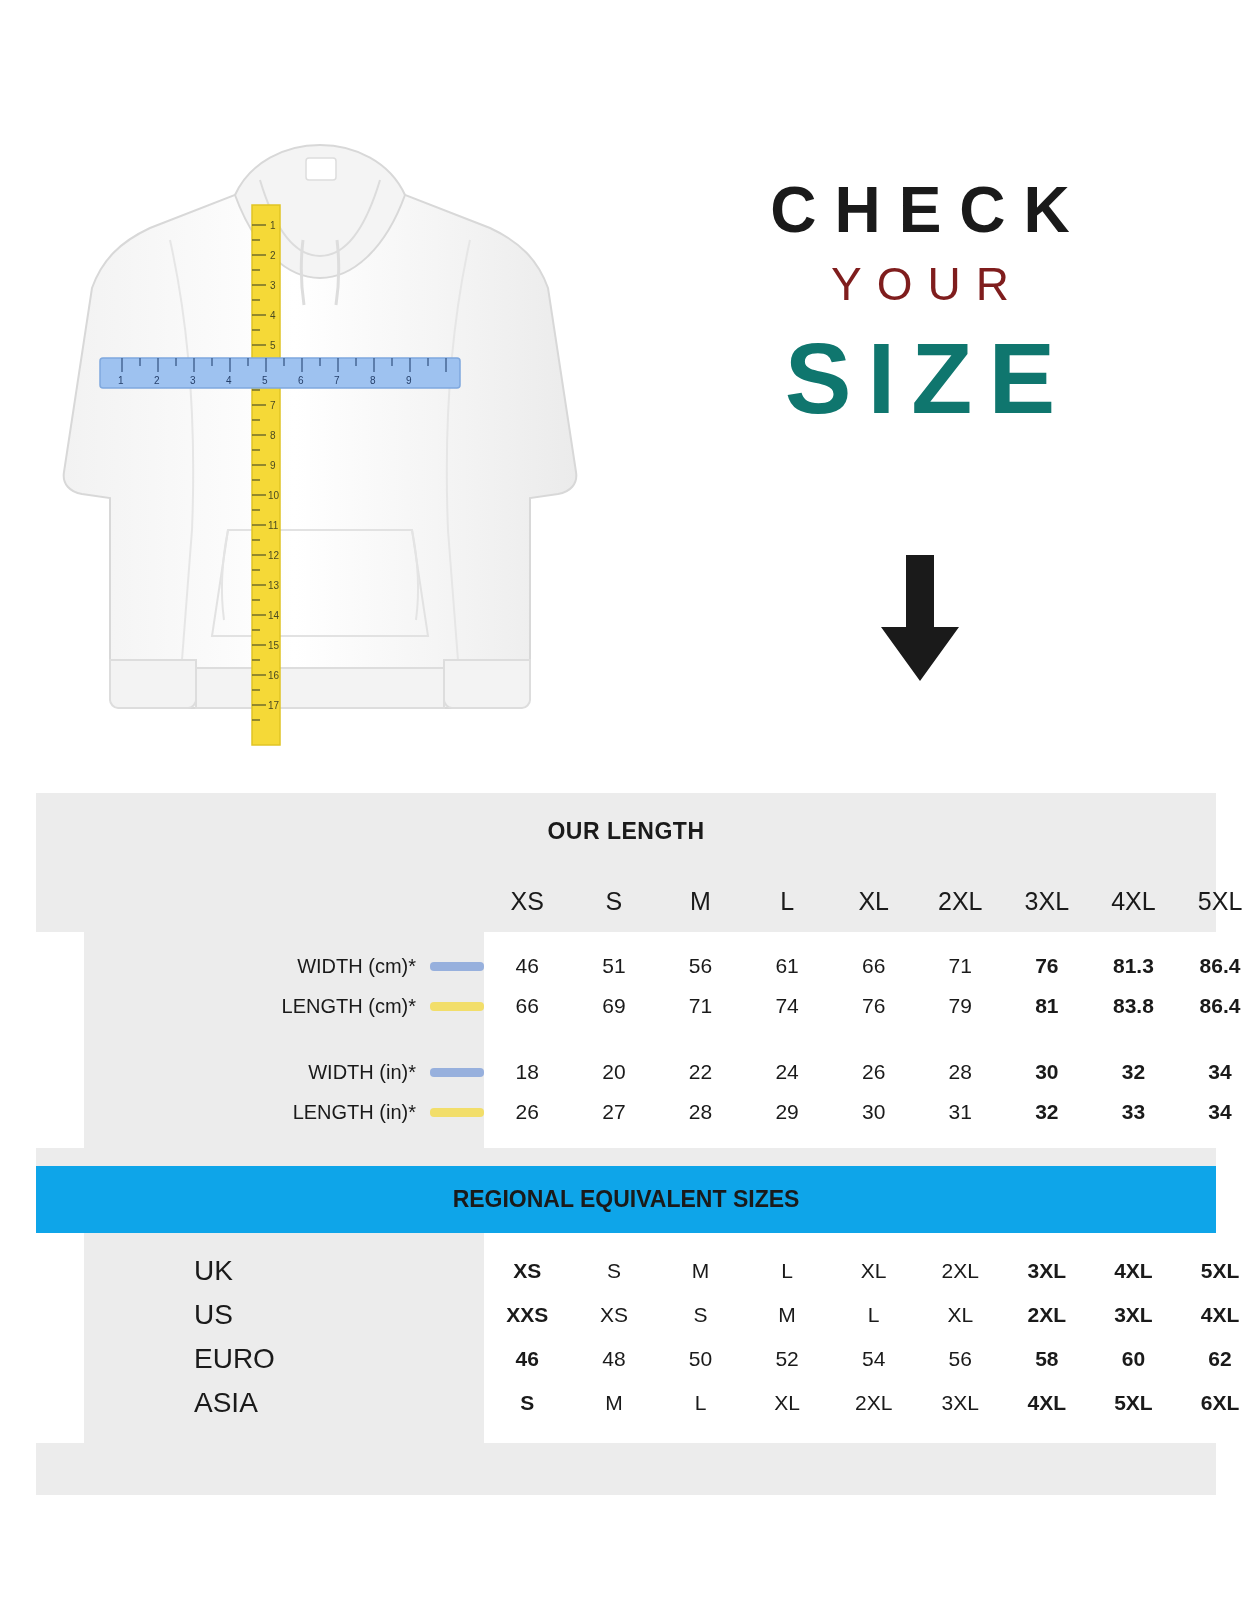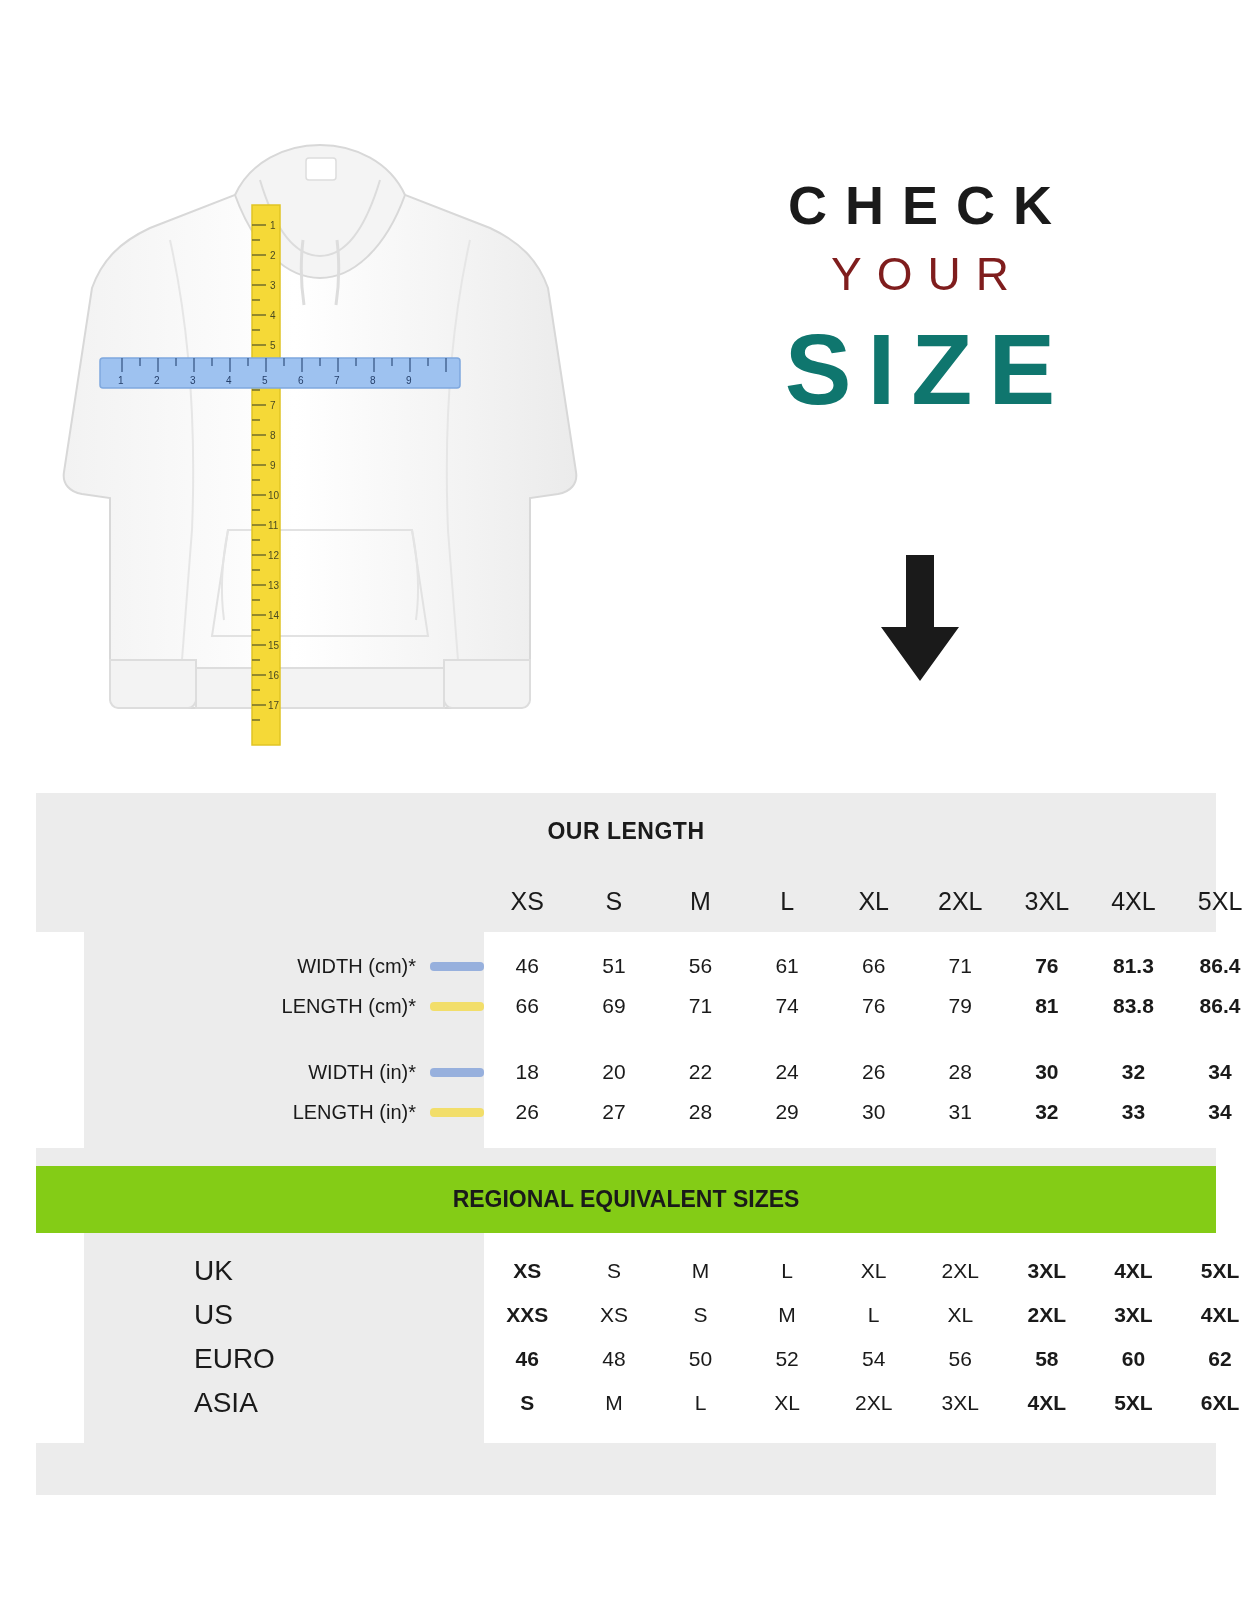--- a/index.html
+++ b/index.html
@@ -40,21 +40,21 @@
 
   
   .headline {
     position: absolute;
     left: 620px;
     top: 180px;
     width: 600px;
     text-align: center;
   }
   .hl-check {
-    font-size: 54px;
+    font-size: 64px;
     font-weight: bold;
     letter-spacing: 18px;
     line-height: 0.95;
     color: #1a1a1a;
     text-indent: 18px;
   }
   .hl-your {
     font-size: 46px;
     font-weight: 300;
     letter-spacing: 15px;
@@ -151,21 +151,21 @@
   .section-divider {
     height: 18px;
     background: #ececec;
   }
 
   .regional-title {
     text-align: center;
     font-weight: bold;
     font-size: 23px;
     padding: 20px 0 20px 0;
-    background: #84cc16;
+    background: #0ea5e9;
     color: #1a1a1a;
   }
   .reg-label {
     background: #ececec;
     display: flex;
     align-items: center;
     padding-left: 110px;
     height: 100%;
     font-size: 28px;
   }

